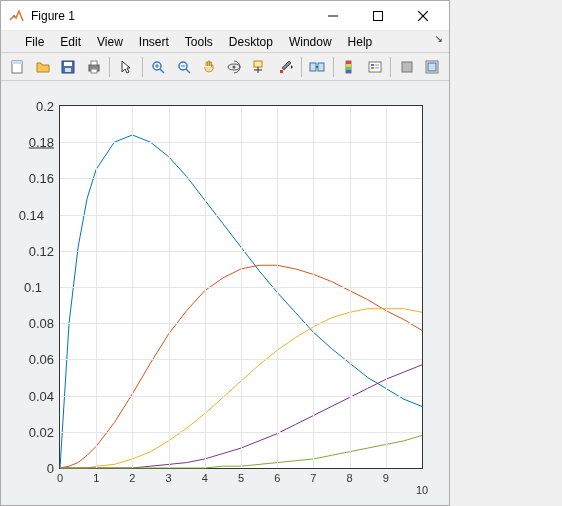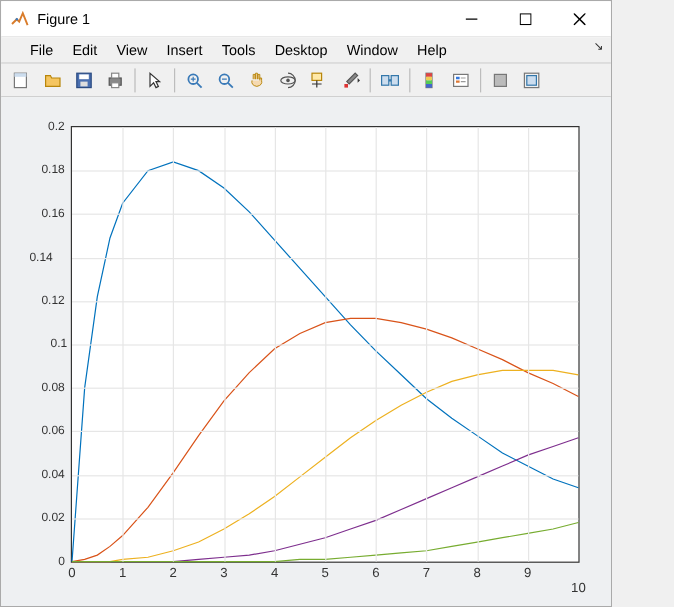--- a/index.html
+++ b/index.html
@@ -5,21 +5,21 @@
   * { box-sizing: border-box; margin: 0; padding: 0; }
   body {
     font-family: "Segoe UI", Tahoma, sans-serif;
     font-size: 12px;
     background: #f0f0f0;
     width: 562px;
     height: 506px;
     overflow: hidden;
   }
   .window {
-    width: 510px;
+    width: 450px;
     height: 506px;
     background: #fff;
     border: 1px solid #aaa;
     display: flex;
     flex-direction: column;
   }
   .titlebar {
     height: 30px;
     background: #fff;
     display: flex;
@@ -99,21 +99,21 @@
   .gridline-v { top: 0; bottom: 0; width: 1px; }
   .gridline-h { left: 0; right: 0; height: 1px; }
   .tick-label-x {
     position: absolute;
     font-size: 11px;
     color: #333;
     transform: translateX(-50%);
   }
   .tick-label-y {
     position: absolute;
-    font-size: 10px;
+    font-size: 13px;
     color: #333;
     text-align: right;
     transform: translateY(-50%);
   }
   svg.plot-svg {
     position: absolute;
     left: 0; top: 0;
     width: 100%; height: 100%;
     overflow: visible;
   }
@@ -312,26 +312,26 @@
         <div class="tick-label-y" style="right: 100%; margin-right: 6px; top: 100%;">0</div>
         <div class="gridline-h" style="top: 90%;"></div>
         <div class="tick-label-y" style="right: 100%; margin-right: 6px; top: 90%;">0.02</div>
         <div class="gridline-h" style="top: 80%;"></div>
         <div class="tick-label-y" style="right: 100%; margin-right: 6px; top: 80%; padding-left: 40px;">0.04</div>
         <div class="gridline-h" style="top: 70%;"></div>
         <div class="tick-label-y" style="right: 100%; margin-right: 6px; top: 70%;">0.06</div>
         <div class="gridline-h" style="top: 60%;"></div>
         <div class="tick-label-y" style="right: 100%; margin-right: 6px; top: 60%;">0.08</div>
         <div class="gridline-h" style="top: 50%;"></div>
-        <div class="tick-label-y" style="right: 100%; margin-right: 4px; top: 50%;">0.1</div>
+        <div class="tick-label-y" style="right: 100%; margin-right: 18px; top: 50%;">0.1</div>
         <div class="gridline-h" style="top: 40%;"></div>
         <div class="tick-label-y" style="right: 100%; margin-right: 6px; top: 40%;">0.12</div>
         <div class="gridline-h" style="top: 30%;"></div>
         <div class="tick-label-y" style="right: 100%; margin-right: 16px; top: 30%;">0.14</div>
         <div class="gridline-h" style="top: 20%;"></div>
         <div class="tick-label-y" style="right: 100%; margin-right: 6px; top: 20%;">0.16</div>
         <div class="gridline-h" style="top: 10%;"></div>
-        <div class="tick-label-y" style="right: 100%; margin-right: 6px; top: 10%;">0.18</div>
+        <div class="tick-label-y" style="right: 100%; margin-right: 6px; top: 10%; text-decoration: underline;">0.18</div>
         <div class="tick-label-y" style="right: 100%; margin-right: 6px; top: 0%;">0.2</div>
       </div>
   </div>
 
 </div>
 
 </body></html>

